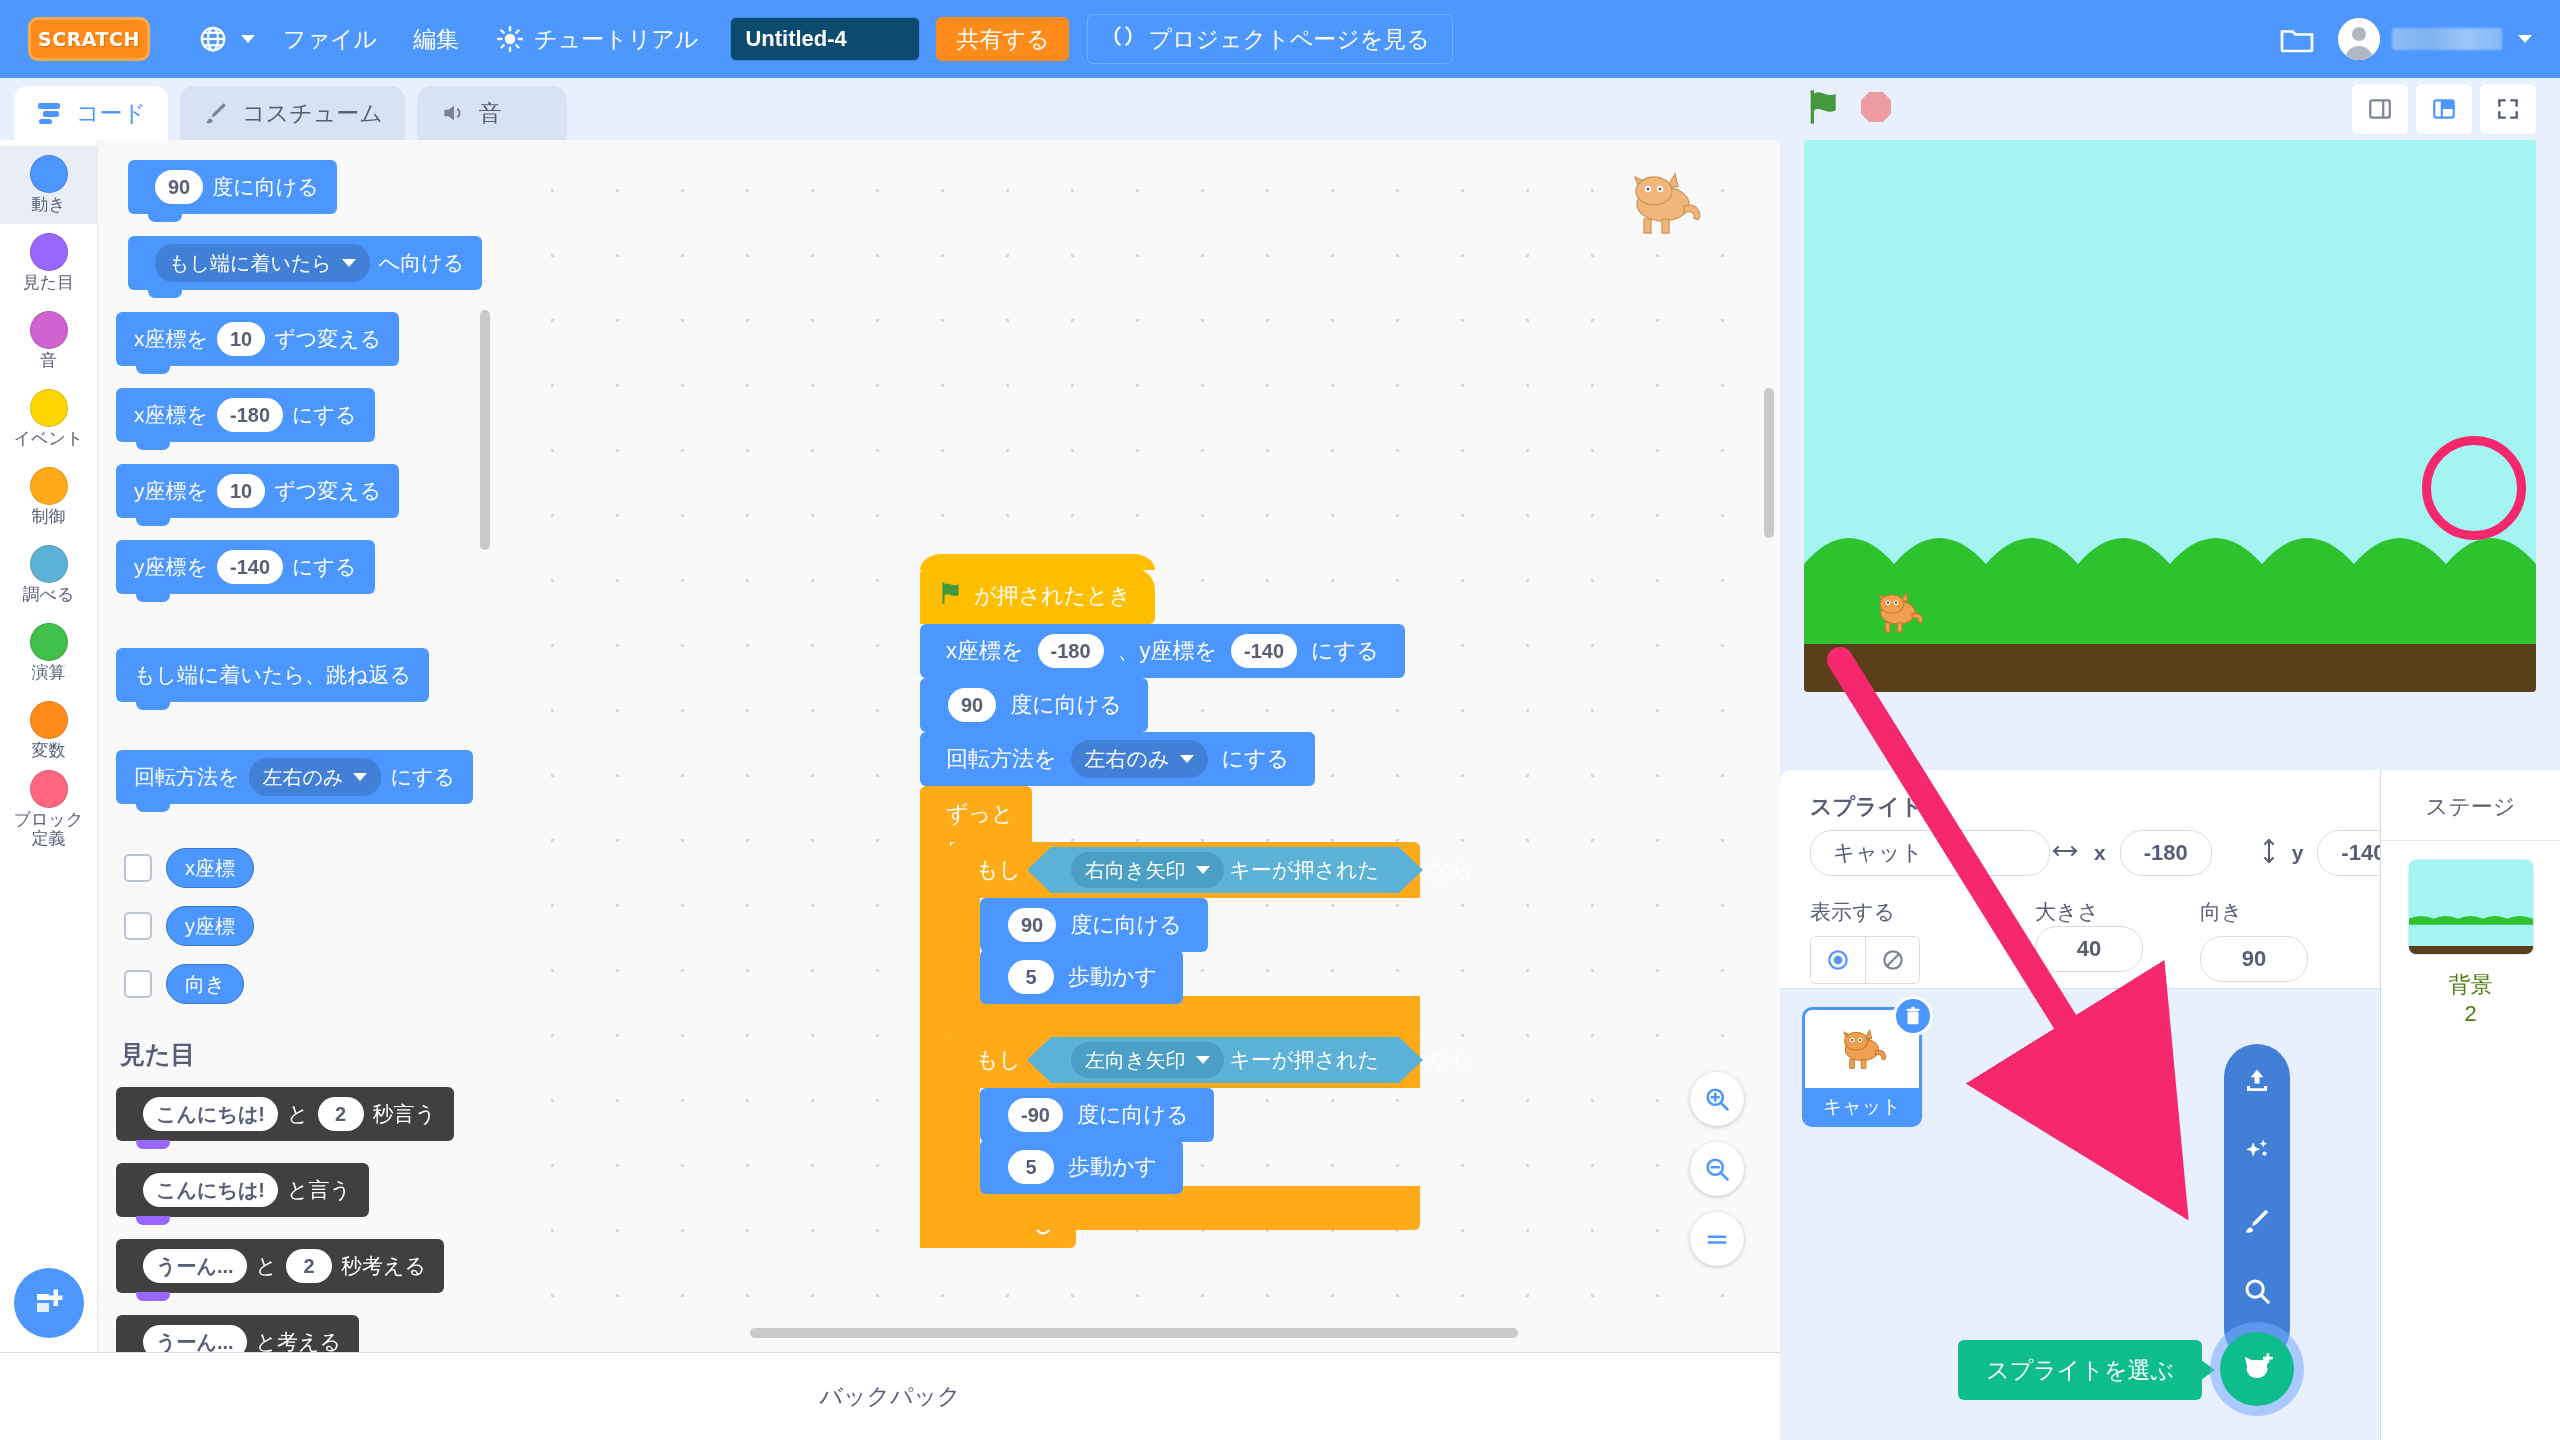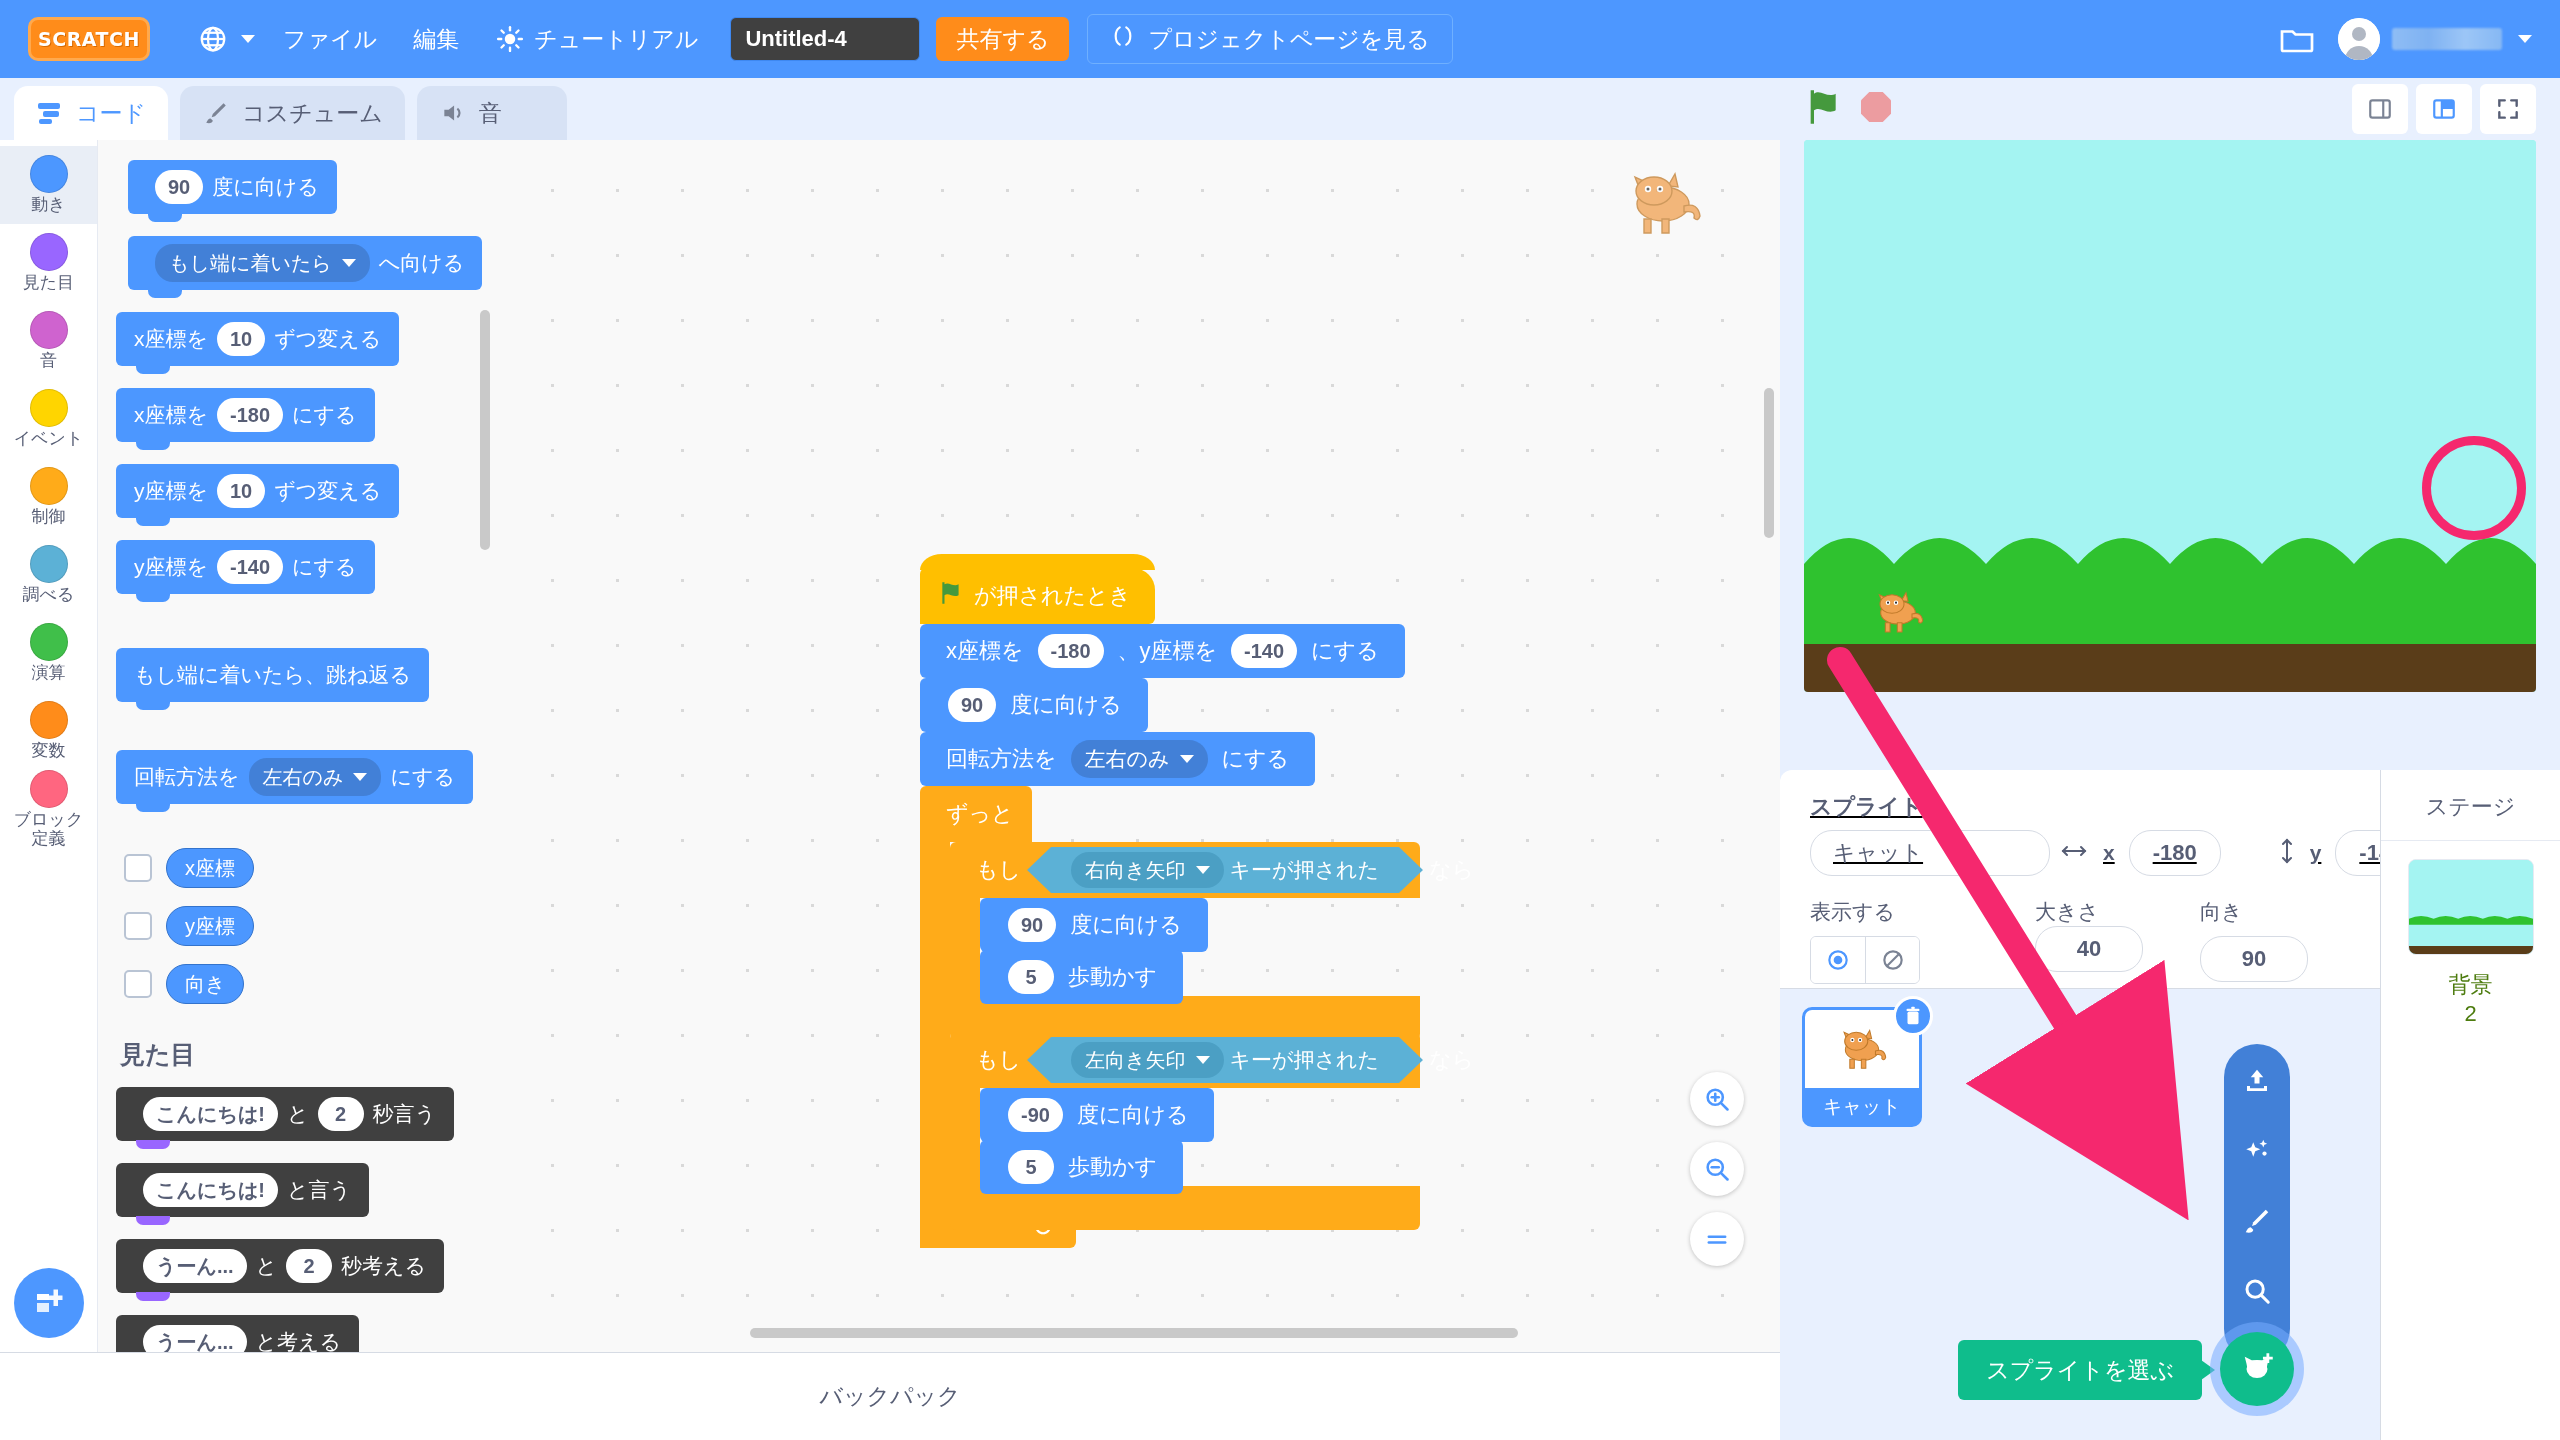--- a/index.html
+++ b/index.html
@@ -30,21 +30,21 @@
     color: #fff; font-size: 23px; height: 78px; padding: 16px 18px;
     cursor: pointer; white-space: nowrap;
   }
   .mb-item.globe { padding-right: 10px; }
   .globe-icon { width: 30px; height: 30px; }
   .caret { width: 0; height: 0; border-left: 7px solid transparent;
            border-right: 7px solid transparent; border-top: 8px solid #fff; margin-left: 4px;}
   .bulb-icon { width: 30px; height: 30px; }
   .project-title {
     width: 190px; height: 44px; margin-left: 14px; margin-right: 16px;
-    background: #404040; border: 1px solid #3e88f0; border-radius: 6px;
+    background: #0c4a6e; border: 1px solid #3e88f0; border-radius: 6px;
     color: #fff; font-size: 22px; font-weight: bold;
     display: flex; align-items: center; padding: 0 14px;
   }
   .share-btn {
     background: #ff8c1a; color: #fff; font-size: 23px; height: 44px;
     border-radius: 6px; display: flex; align-items: center; padding: 0 20px;
     cursor: pointer; white-space: nowrap;
   }
   .seepage-btn {
     margin-left: 18px; border: 1px solid #6fb0ff; border-radius: 6px;
@@ -222,21 +222,21 @@
     position: absolute; right: 10px; top: 296px; width: 104px; height: 104px;
     border: 9px solid #f5286e; border-radius: 50%;
   }
 
   .sprite-panel {
     position: absolute; left: 0; top: 692px; right: 180px; bottom: 0;
     background: #fff; border-radius: 12px 0 0 0;
     margin-left: 0;
   }
   .sp-inner { padding: 22px 30px 0 30px; position: relative; }
-  .sp-row1 { display: flex; align-items: flex-start; gap: 9px; text-decoration: underline; }
+  .sp-row1 { display: flex; align-items: flex-start; gap: 0; }
   .sp-label { font-size: 22px; color: #575e75; font-weight: bold; }
   .sp-sub { font-size: 21px; color: #575e75; }
   .sp-field {
     border: 1px solid #d6dbe4; border-radius: 22px; height: 46px;
     display: flex; align-items: center; padding: 0 22px; font-size: 22px;
     color: #575e75; background: #fff;
   }
   .sp-num { border: 1px solid #d6dbe4; border-radius: 22px; height: 46px; width: 92px;
     display:flex; align-items:center; justify-content:center; font-size: 22px;
     color:#575e75; font-weight: bold; }

